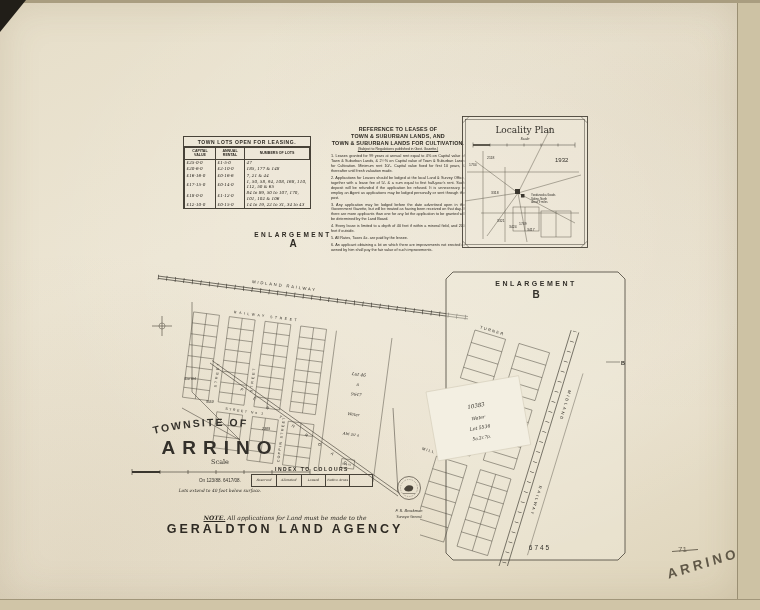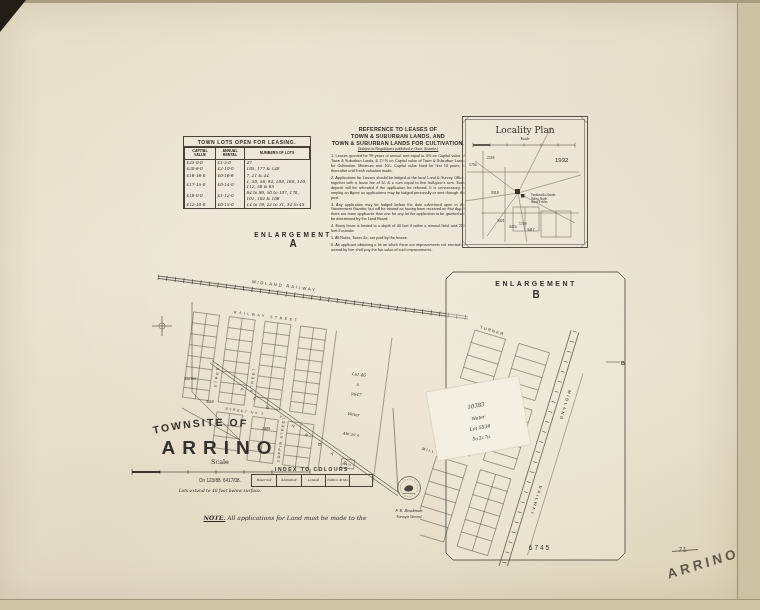--- a/index.html
+++ b/index.html
@@ -347,20 +347,21 @@
       <td></td>
     </tr>
   </tbody>
     </table>
 </div>
 
 <div class="abs note">
   <div class="l1">
     <span class="p">NOTE.</span><span> All applications for Land must be made to the</span>
   </div>
+  <div class="l2">GERALDTON LAND AGENCY</div>
 </div>
 
 <div class="abs stamp">
   <svg width="52" height="58" viewBox="0 0 52 58">
     <g>
       <circle cx="26" cy="20" r="11.5" fill="none" stroke="#4a443a" stroke-width="0.7"></circle>
       <circle cx="26" cy="20" r="8.5" fill="none" stroke="#4a443a" stroke-width="0.45" stroke-dasharray="0.8 1"></circle>
       <path d="M21 21 q2.5 -5 7 -3.5 q3 1 2 3.5 q-1 2.5 -4.5 2.5 q-3.5 0 -4.5 -2.5 Z" fill="#4a443a"></path>
       <line x1="20" y1="25.5" x2="32" y2="25.5" stroke="#4a443a" stroke-width="0.5"></line>
     </g>

